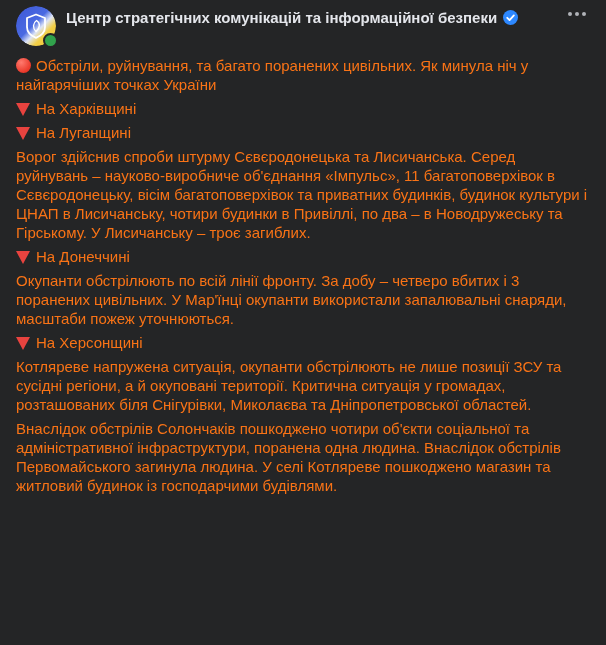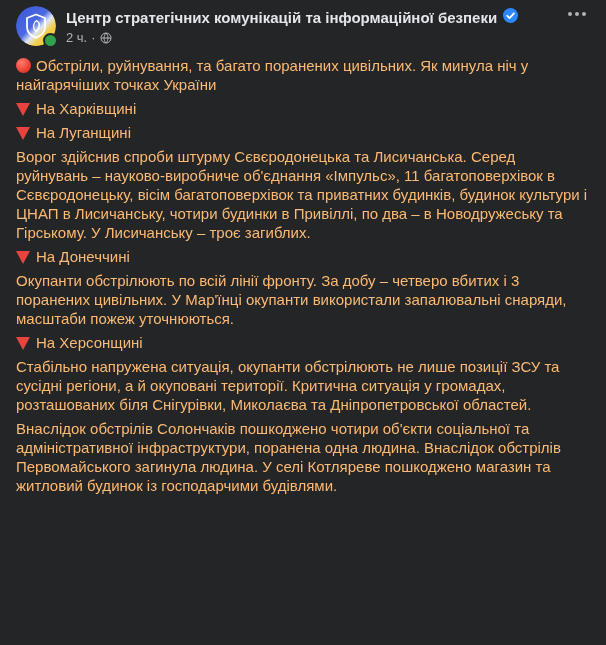--- a/index.html
+++ b/index.html
@@ -15,34 +15,34 @@
   
   .header { display:flex; align-items:flex-start; margin-bottom:10px; }
   .avatar-wrap { position:relative; width:40px; height:40px; flex:0 0 40px; cursor:pointer; }
   .avatar-wrap svg { display:block; border-radius:50%; }
   .status-dot {
     position:absolute; right:-2px; bottom:-2px;
     width:11px; height:11px; border-radius:50%;
     background:#31a24c; border:2px solid #242526;
   }
   .hinfo { margin-left:10px; flex:1; min-width:0; }
-  .name-row { display:flex; gap:6px; padding-top:2px; }
+  .name-row { display:flex; align-items:center; gap:6px; padding-top:2px; }
   .page-name {
     color:#e4e6eb; font-size:15px; font-weight:bold; line-height:19px;
     white-space:nowrap; cursor:pointer;
   }
   .badge { display:inline-flex; flex:0 0 auto; }
   .meta-row { display:flex; align-items:center; gap:4px; margin-top:4px;
     color:#b0b3b8; font-size:13px; line-height:14px; }
   .meta-row .dot-sep { color:#b0b3b8; }
   .more-btn { padding:6px 4px 6px 12px; cursor:pointer; display:flex; gap:3px; align-items:center; }
   .more-btn i { width:4px; height:4px; border-radius:50%; background:#b0b3b8; display:block; }
 
   
-  .content { font-size:15px; line-height:19px; color:#fdba74; }
+  .content { font-size:15px; line-height:19px; color:#f97316; }
   .block { margin:0 0 5px 0; }
   .emoji-red-circle {
     display:inline-block; width:15px; height:15px; border-radius:50%;
     background:radial-gradient(circle at 35% 30%, #ff7a6e 0%, #ea3829 70%, #d92b1d 100%);
     vertical-align:-2px; margin-right:5px;
   }
   .emoji-red-triangle {
     display:inline-block; width:0; height:0;
     border-left:7.5px solid transparent; border-right:7.5px solid transparent;
     border-top:13px solid #e8433f;
@@ -76,44 +76,34 @@
     <div class="hinfo">
       <div class="name-row">
         <span class="page-name">Центр стратегічних комунікацій та інформаційної безпеки</span>
         <span class="badge">
           <svg width="15" height="15" viewBox="0 0 16 16">
             <circle cx="8" cy="8" r="8" fill="#2d88ff"></circle>
             <path d="M4.5 8.3 L7 10.8 L11.6 5.7" stroke="#ffffff" stroke-width="1.9" fill="none" stroke-linecap="round" stroke-linejoin="round"></path>
           </svg>
         </span>
       </div>
-      <div class="meta-row">
-        <span>2 ч.</span>
-        <span class="dot-sep">·</span>
-        <span style="display:inline-flex;">
-          <svg width="12" height="12" viewBox="0 0 12 12" fill="none" stroke="#b0b3b8" stroke-width="1">
-            <circle cx="6" cy="6" r="5"></circle>
-            <path d="M1 6 h10 M6 1 c2.6 2.6 2.6 7.4 0 10 c-2.6 -2.6 -2.6 -7.4 0 -10"></path>
-          </svg>
-        </span>
-      </div>
     </div>
 
     <div class="more-btn" title="">
       <i></i>
         <i></i>
         <i></i>
     </div>
   </div>
 
   <div class="content">
       <div class="block paragraph"><span class="emoji-red-circle"></span>Обстріли, руйнування, та багато поранених цивільних. Як минула ніч у найгарячіших точках України</div>
       <div class="block heading"><span class="emoji-red-triangle"></span>На Харківщині</div>
       <div class="block heading"><span class="emoji-red-triangle"></span>На Луганщині</div>
       <div class="block paragraph">Ворог здійснив спроби штурму Сєвєродонецька та Лисичанська. Серед руйнувань – науково-виробниче об'єднання «Імпульс», 11 багатоповерхівок в Сєвєродонецьку, вісім багатоповерхівок та приватних будинків, будинок культури і ЦНАП в Лисичанську, чотири будинки в Привіллі, по два – в Новодружеську та Гірському. У Лисичанську – троє загиблих.</div>
       <div class="block heading"><span class="emoji-red-triangle"></span>На Донеччині</div>
       <div class="block paragraph">Окупанти обстрілюють по всій лінії фронту. За добу – четверо вбитих і 3 поранених цивільних. У Мар'їнці окупанти використали запалювальні снаряди, масштаби пожеж уточнюються.</div>
       <div class="block heading"><span class="emoji-red-triangle"></span>На Херсонщині</div>
-      <div class="block paragraph">Стабільно напружена ситуація, окупанти обстрілюють не лише позиції ЗСУ та сусідні регіони, а й окуповані території. Критична ситуація у громадах, розташованих біля Снігурівки, Миколаєва та Дніпропетровської областей.</div>
+      <div class="block paragraph">Котляреве напружена ситуація, окупанти обстрілюють не лише позиції ЗСУ та сусідні регіони, а й окуповані території. Критична ситуація у громадах, розташованих біля Снігурівки, Миколаєва та Дніпропетровської областей.</div>
       <div class="block paragraph">Внаслідок обстрілів Солончаків пошкоджено чотири об'єкти соціальної та адміністративної інфраструктури, поранена одна людина. Внаслідок обстрілів Первомайського загинула людина. У селі Котляреве пошкоджено магазин та житловий будинок із господарчими будівлями.</div>
     </div>
 
 </div>
 
 </body></html>

